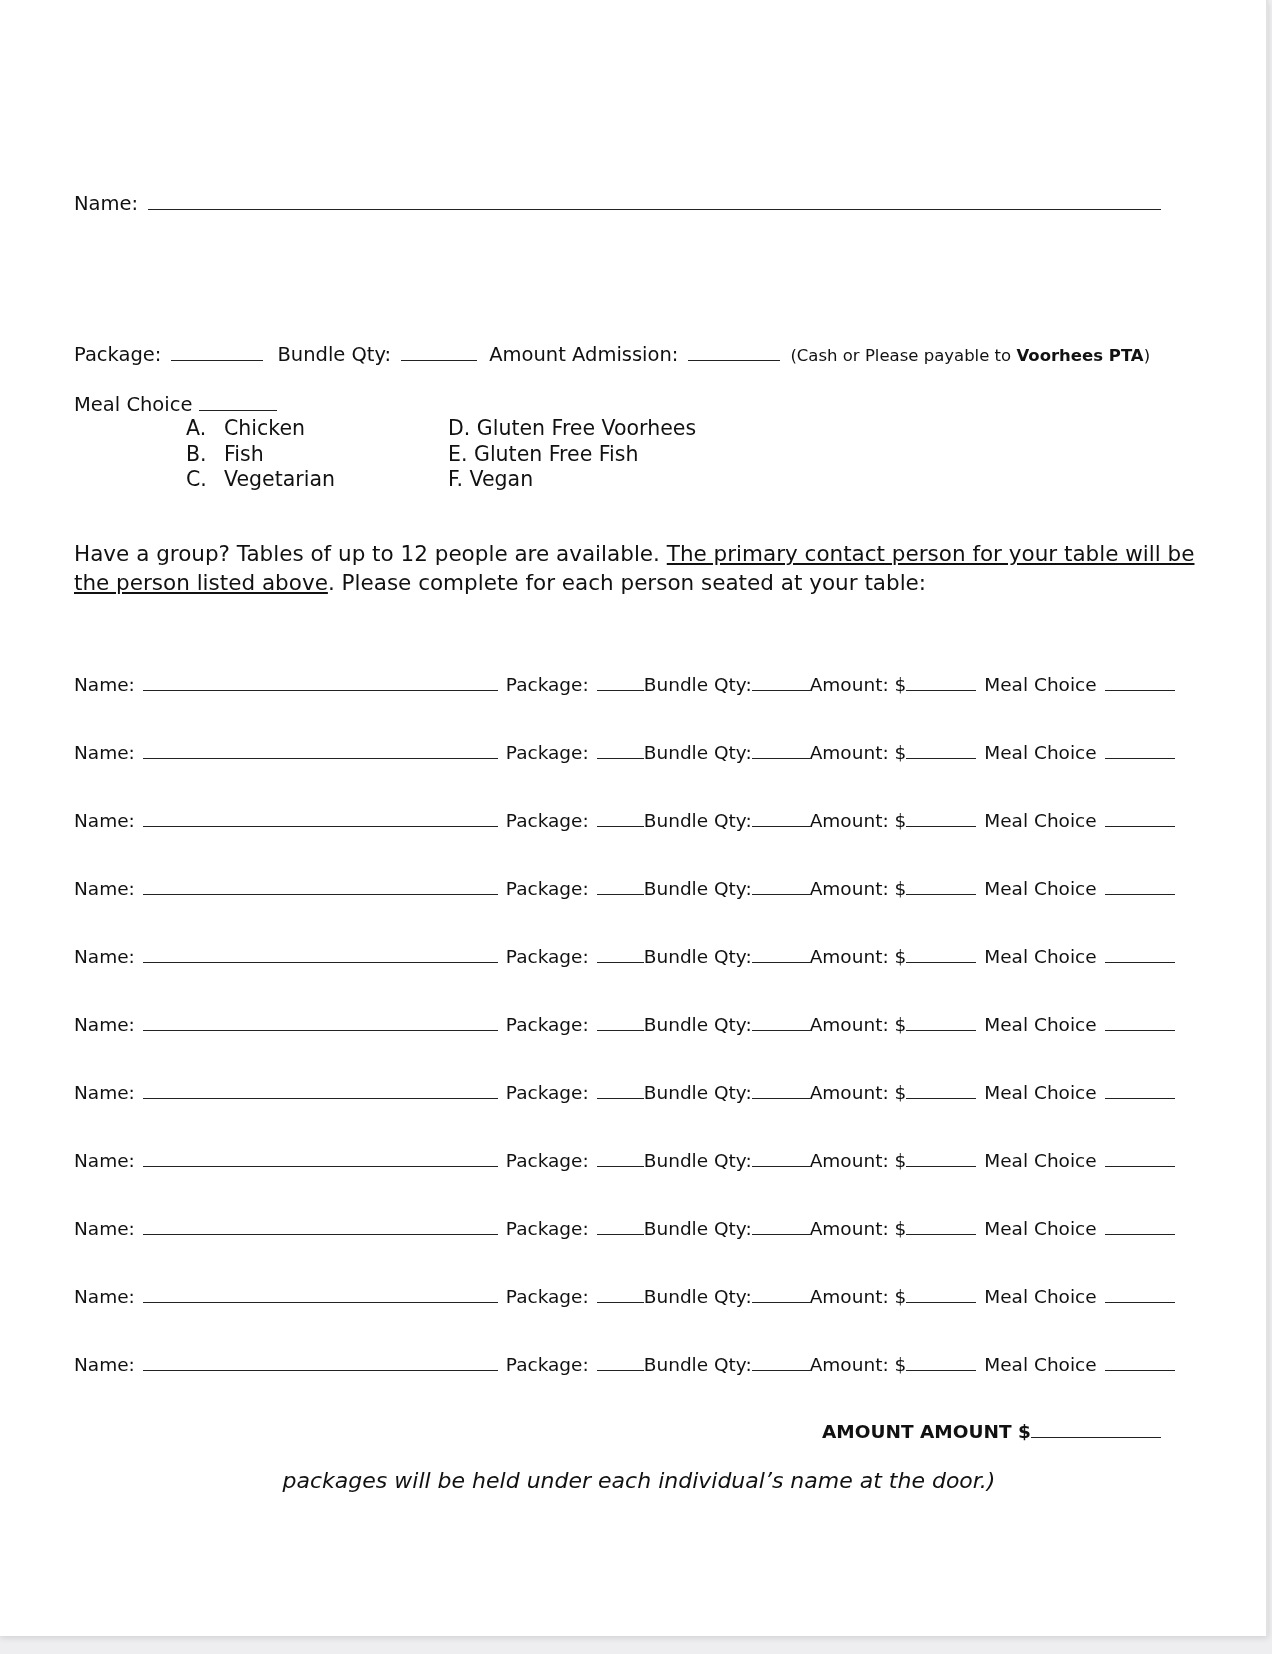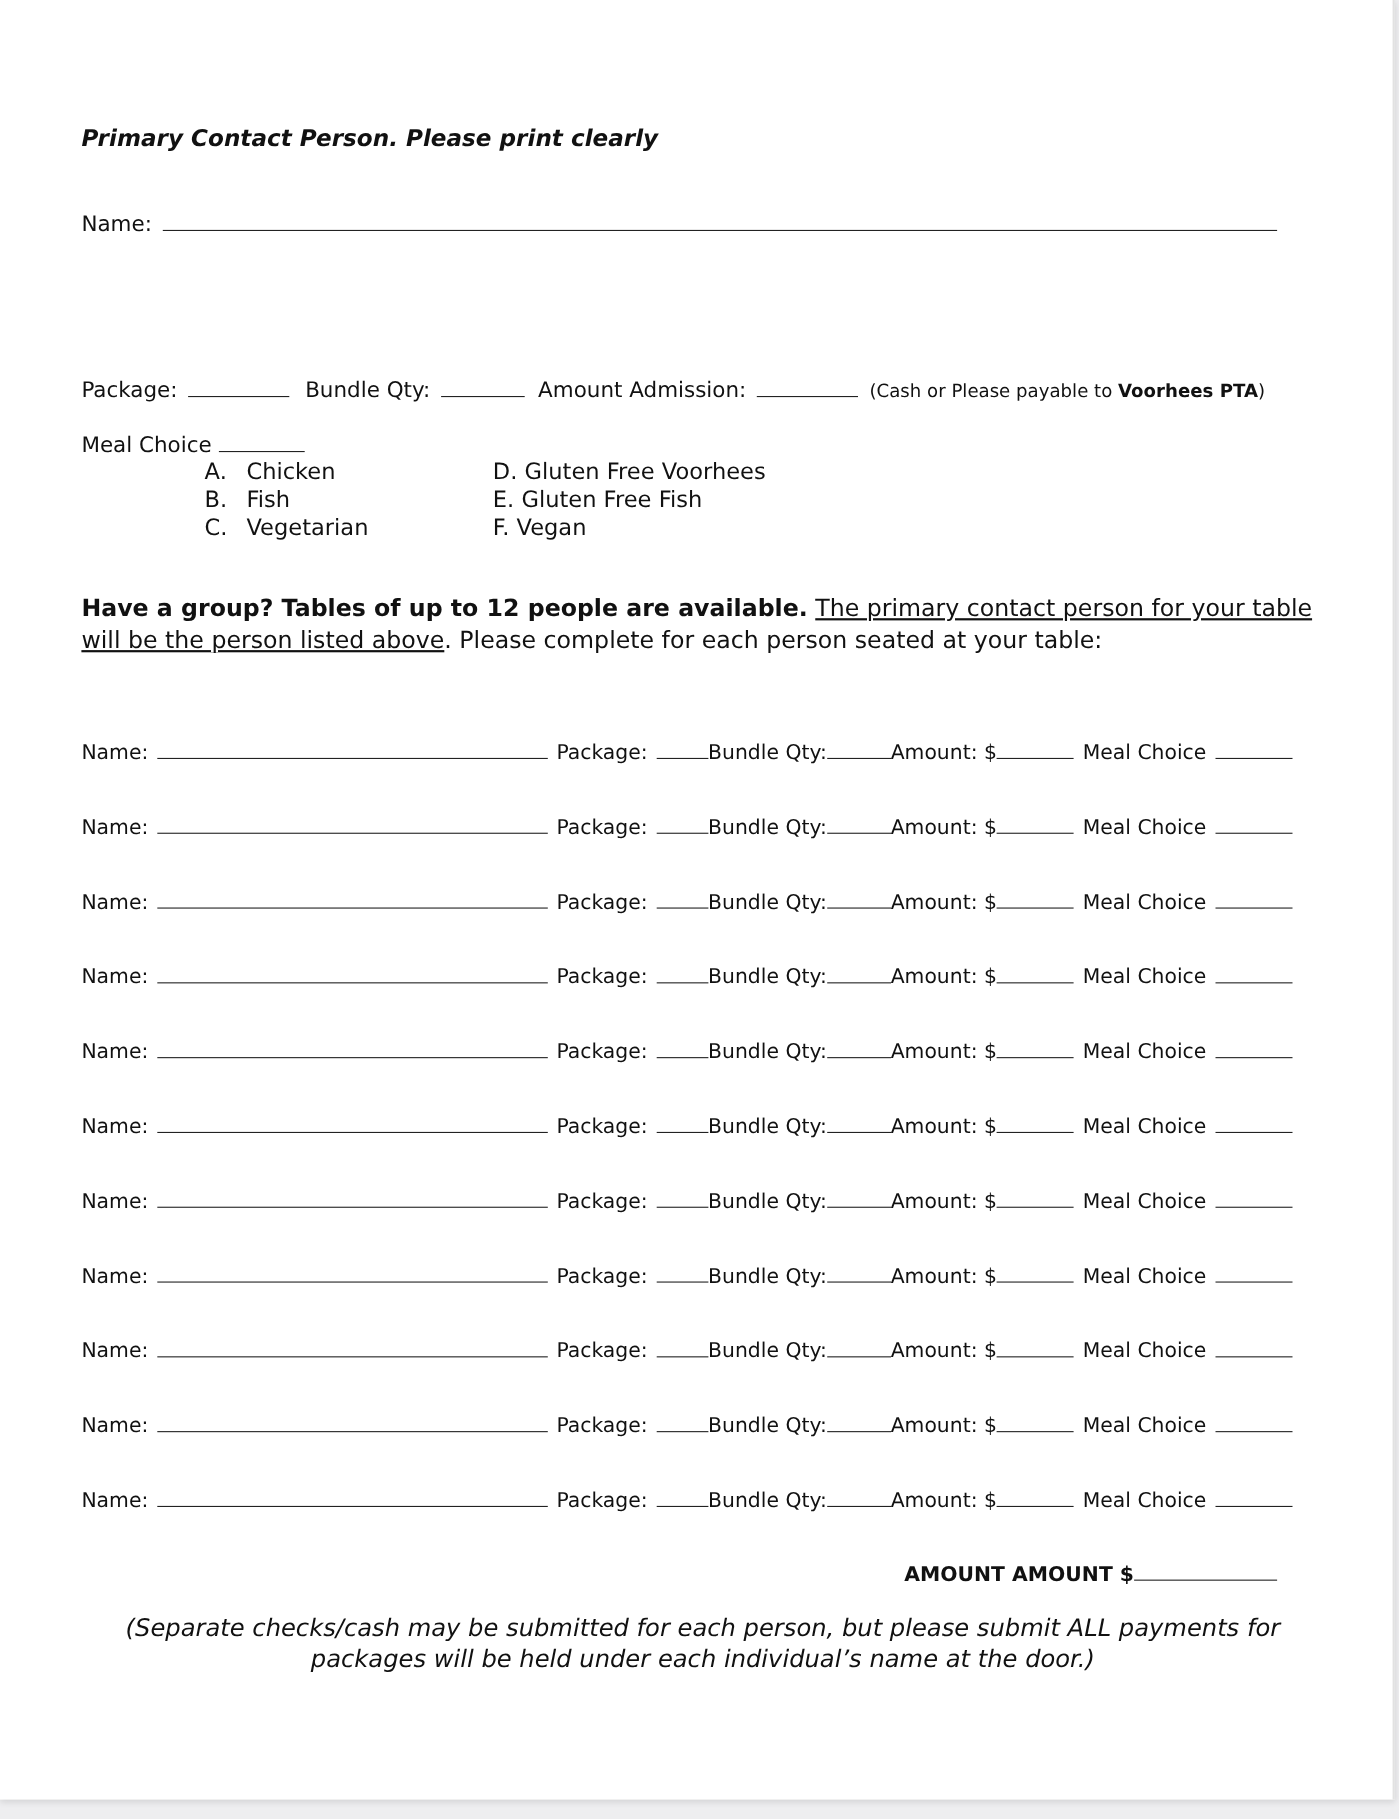--- a/index.html
+++ b/index.html
@@ -21,34 +21,33 @@
   .abs { position: absolute; white-space: nowrap; }
   .heading { left: 74px; top: 114px; font-size: 21px; font-weight: bold; font-style: italic; }
   .blank { display: inline-block; border-bottom: 1.5px solid #222; height: 1px; vertical-align: baseline; margin-bottom: -2px; }
   .row { position: absolute; left: 74px; font-size: 19.5px; display: flex; align-items: baseline; white-space: nowrap; }
   .row .lbl { display: inline-block; }
   .small { font-size: 16.5px; }
   .meal-list { position: absolute; font-size: 20.5px; line-height: 25.5px; }
   .meal-list .item { display: flex; }
   .meal-list .letter { width: 38px; }
   .group-text { position: absolute; left: 74px; top: 540px; width: 1130px; font-size: 21.5px; line-height: 28.5px; }
-  .group-text b { font-weight: bold; text-align: center; }
+  .group-text b { font-weight: normal; text-align: center; }
   .group-text u { text-decoration: underline; }
   .table-row { position: absolute; left: 74px; font-size: 18.5px; display: flex; align-items: baseline; white-space: nowrap; }
   .total { position: absolute; left: 822px; top: 1421px; font-size: 18.5px; font-weight: bold; display: flex; align-items: baseline; }
   .footer { position: absolute; left: 74px; width: 1130px; top: 1467px; text-align: center; font-size: 22px; line-height: 28px; }
   .footer .note { font-style: italic; }
   .footer .parking { font-weight: bold; }
 </style>
 </head>
 <body>
 
 <div class="page">
 
-  <div class="abs heading">Primary Contact Person. Please print clearly</div>
 
   <div class="row" style="top:192px;">
     <span class="lbl">Name:</span>
     <span class="blank" style="width:1013px; margin-left:10px;"></span>
   </div>
 
 
   <div class="row" style="top:343px;">
     <span class="lbl">Package:</span>
     <span class="blank" style="width:92px; margin-left:10px;"></span>
@@ -221,17 +220,16 @@
       <span class="blank" style="width:70px; margin-left:8px;"></span>
     </div>
     </div>
 
   <div class="total">
     <span>AMOUNT AMOUNT $</span>
     <span class="blank" style="width:130px;"></span>
   </div>
 
   <div class="footer">
-    <div class="note">(Separate checks/cash may be submitted for each person, but please submit ALL payments for</div>
     <div class="note">packages will be held under each individual’s name at the door.)</div>
   </div>
 
 </div>
 
 </body></html>

